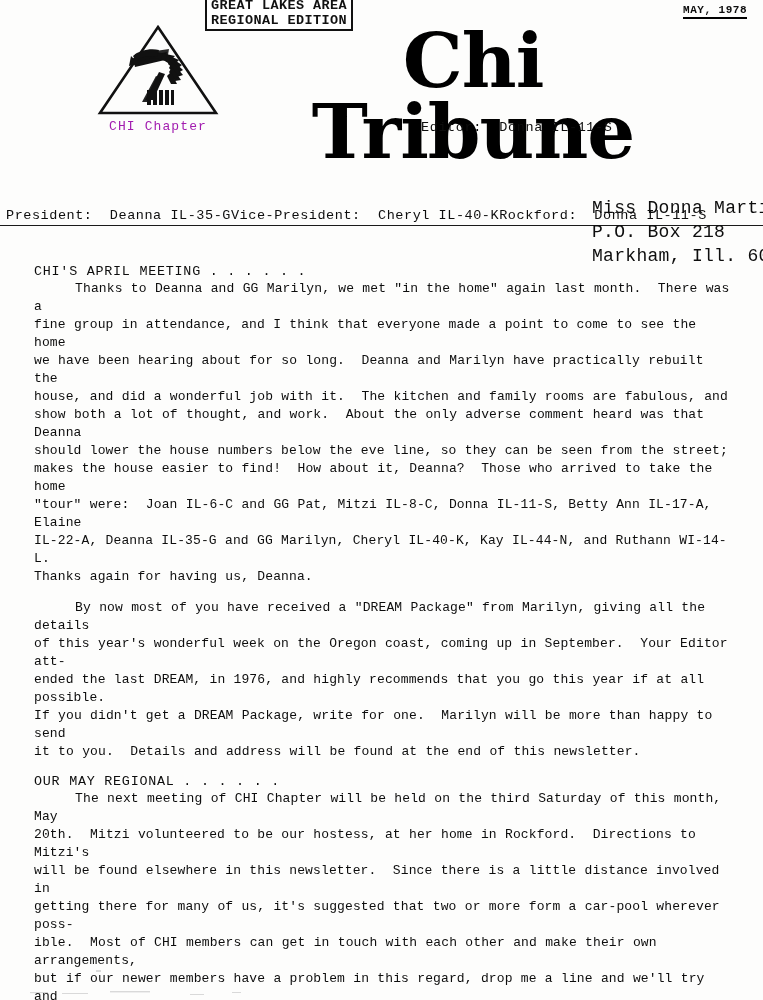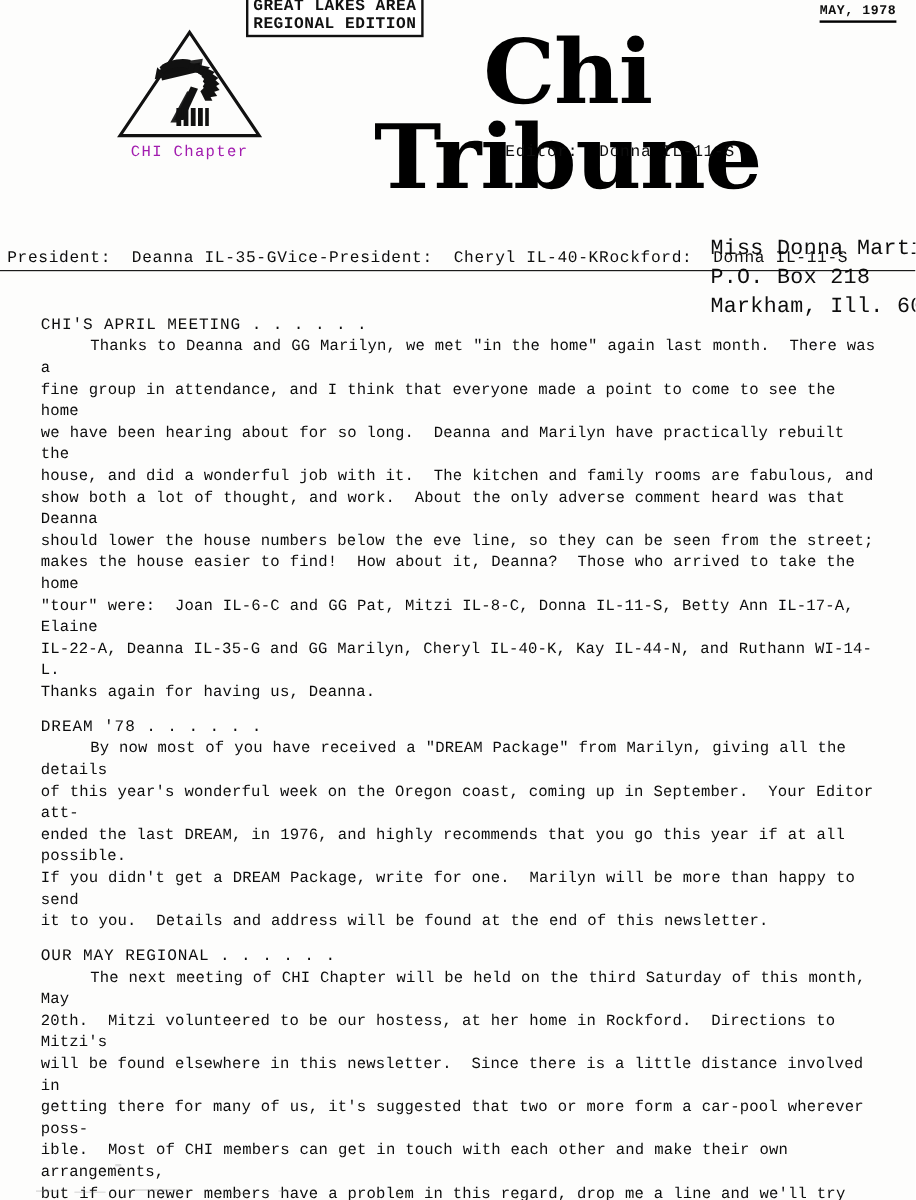--- a/index.html
+++ b/index.html
@@ -255,21 +255,20 @@
 house, and did a wonderful job with it.  The kitchen and family rooms are fabulous, and
 show both a lot of thought, and work.  About the only adverse comment heard was that Deanna
 should lower the house numbers below the eve line, so they can be seen from the street;
 makes the house easier to find!  How about it, Deanna?  Those who arrived to take the home
 "tour" were:  Joan IL-6-C and GG Pat, Mitzi IL-8-C, Donna IL-11-S, Betty Ann IL-17-A, Elaine
 IL-22-A, Deanna IL-35-G and GG Marilyn, Cheryl IL-40-K, Kay IL-44-N, and Ruthann WI-14-L.
 Thanks again for having us, Deanna.</div>
     </div>
 
     <div class="section">
-      <div class="section-head">DREAM '78 . . . . . .</div>
       <div class="section-body">     By now most of you have received a "DREAM Package" from Marilyn, giving all the details
 of this year's wonderful week on the Oregon coast, coming up in September.  Your Editor att-
 ended the last DREAM, in 1976, and highly recommends that you go this year if at all possible.
 If you didn't get a DREAM Package, write for one.  Marilyn will be more than happy to send
 it to you.  Details and address will be found at the end of this newsletter.</div>
     </div>
 
     <div class="section">
       <div class="section-head">OUR MAY REGIONAL . . . . . .</div>
       <div class="section-body">     The next meeting of CHI Chapter will be held on the third Saturday of this month, May

